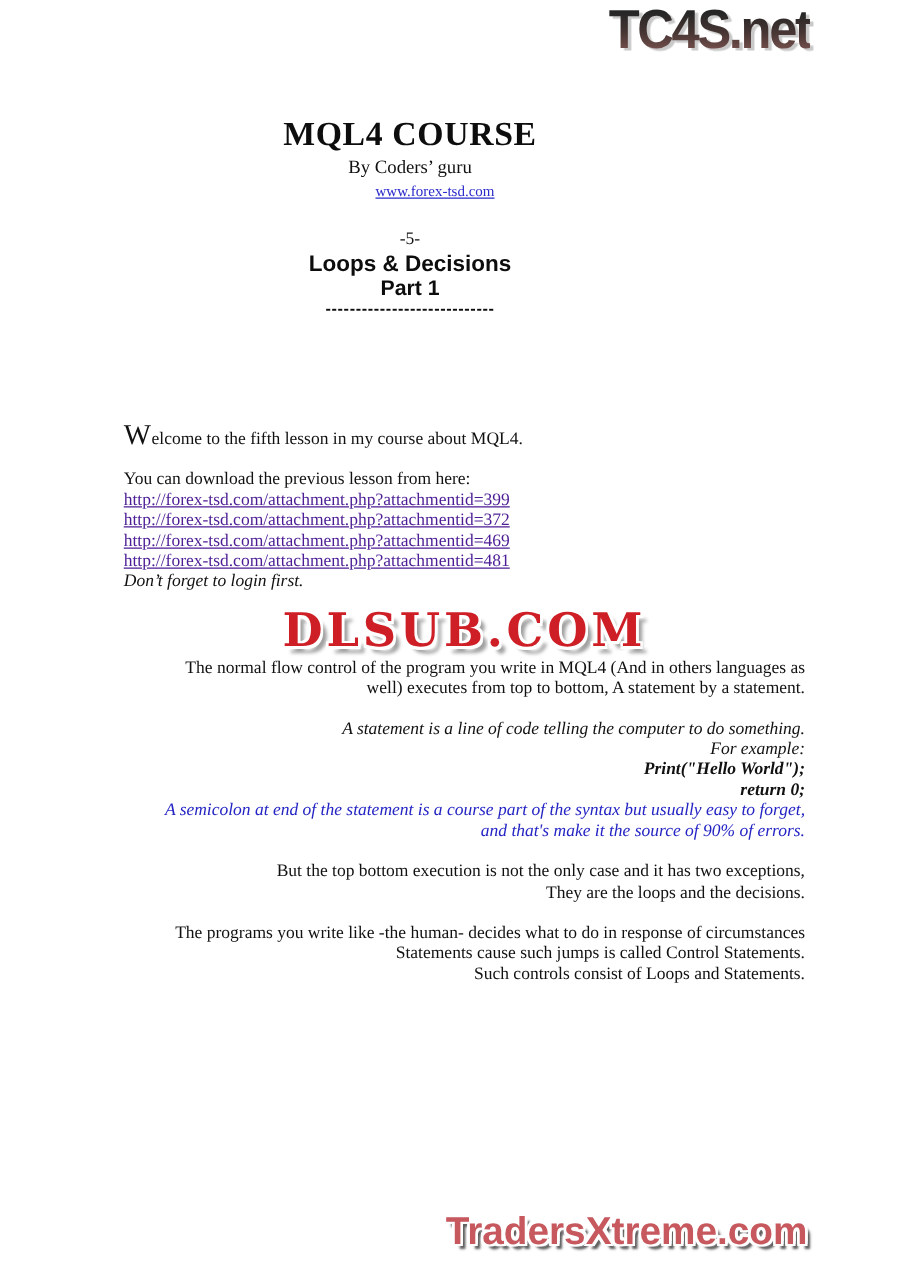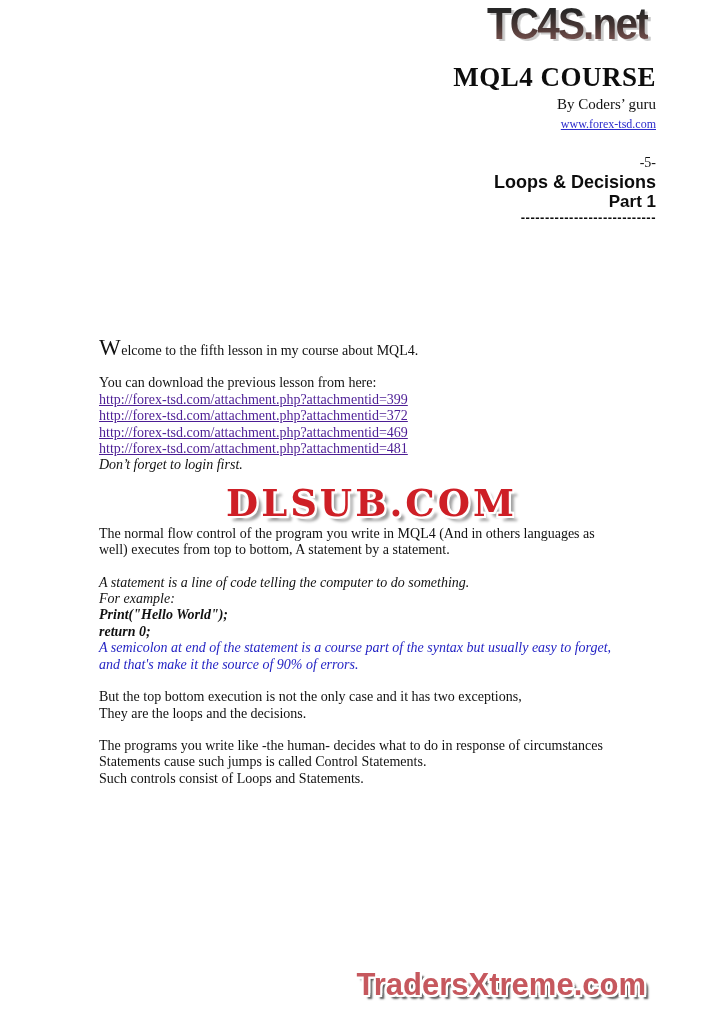--- a/index.html
+++ b/index.html
@@ -24,21 +24,21 @@
   }
   @supports ((-webkit-background-clip:text) or (background-clip:text)) {
     .tc4s {
       background:linear-gradient(180deg,#262626 18%, #463634 55%, #7c5350 92%);
       -webkit-background-clip:text; background-clip:text;
       color:transparent;
     }
   }
 
   
-  .header { padding-top:62px; text-align:right; }
+  .header { padding-top:92px; text-align:center; }
   .title {
     font-size:27px; font-weight:bold; line-height:30px;
     letter-spacing:0.5px; color:#0d0d0d;
   }
   .byline { font-size:15px; line-height:19px; margin-top:3px; }
   .site-link {
     font-size:12px; line-height:19px;
     color:#2b2bcc; text-decoration:underline; cursor:pointer;margin-left:40px;
   }
   .lesson-num { font-size:14px; line-height:18px; margin-top:20px; }
@@ -55,21 +55,21 @@
     font-size:13px; font-weight:bold; line-height:14px;
     letter-spacing:0.5px; color:#0d0d0d;
   }
 
   
   .content {
     position:absolute; left:99px; top:305px; width:545px;
     font-size:14px; line-height:16.4px;
   }
   .content p { margin:0; }
-  .line { display:block; }
+  .line { display:block;text-align:right; }
   .mt { margin-top:16px !important; }
   .welcome { margin-top:36px !important; }
   .dropcap {
     font-size:23px; line-height:14px; letter-spacing:0.5px;
   }
   a.doc-link, .doc-link {
     color:#4c1d95; text-decoration:underline; cursor:pointer;
     display:block;
   }
   .italic { font-style:italic; }

